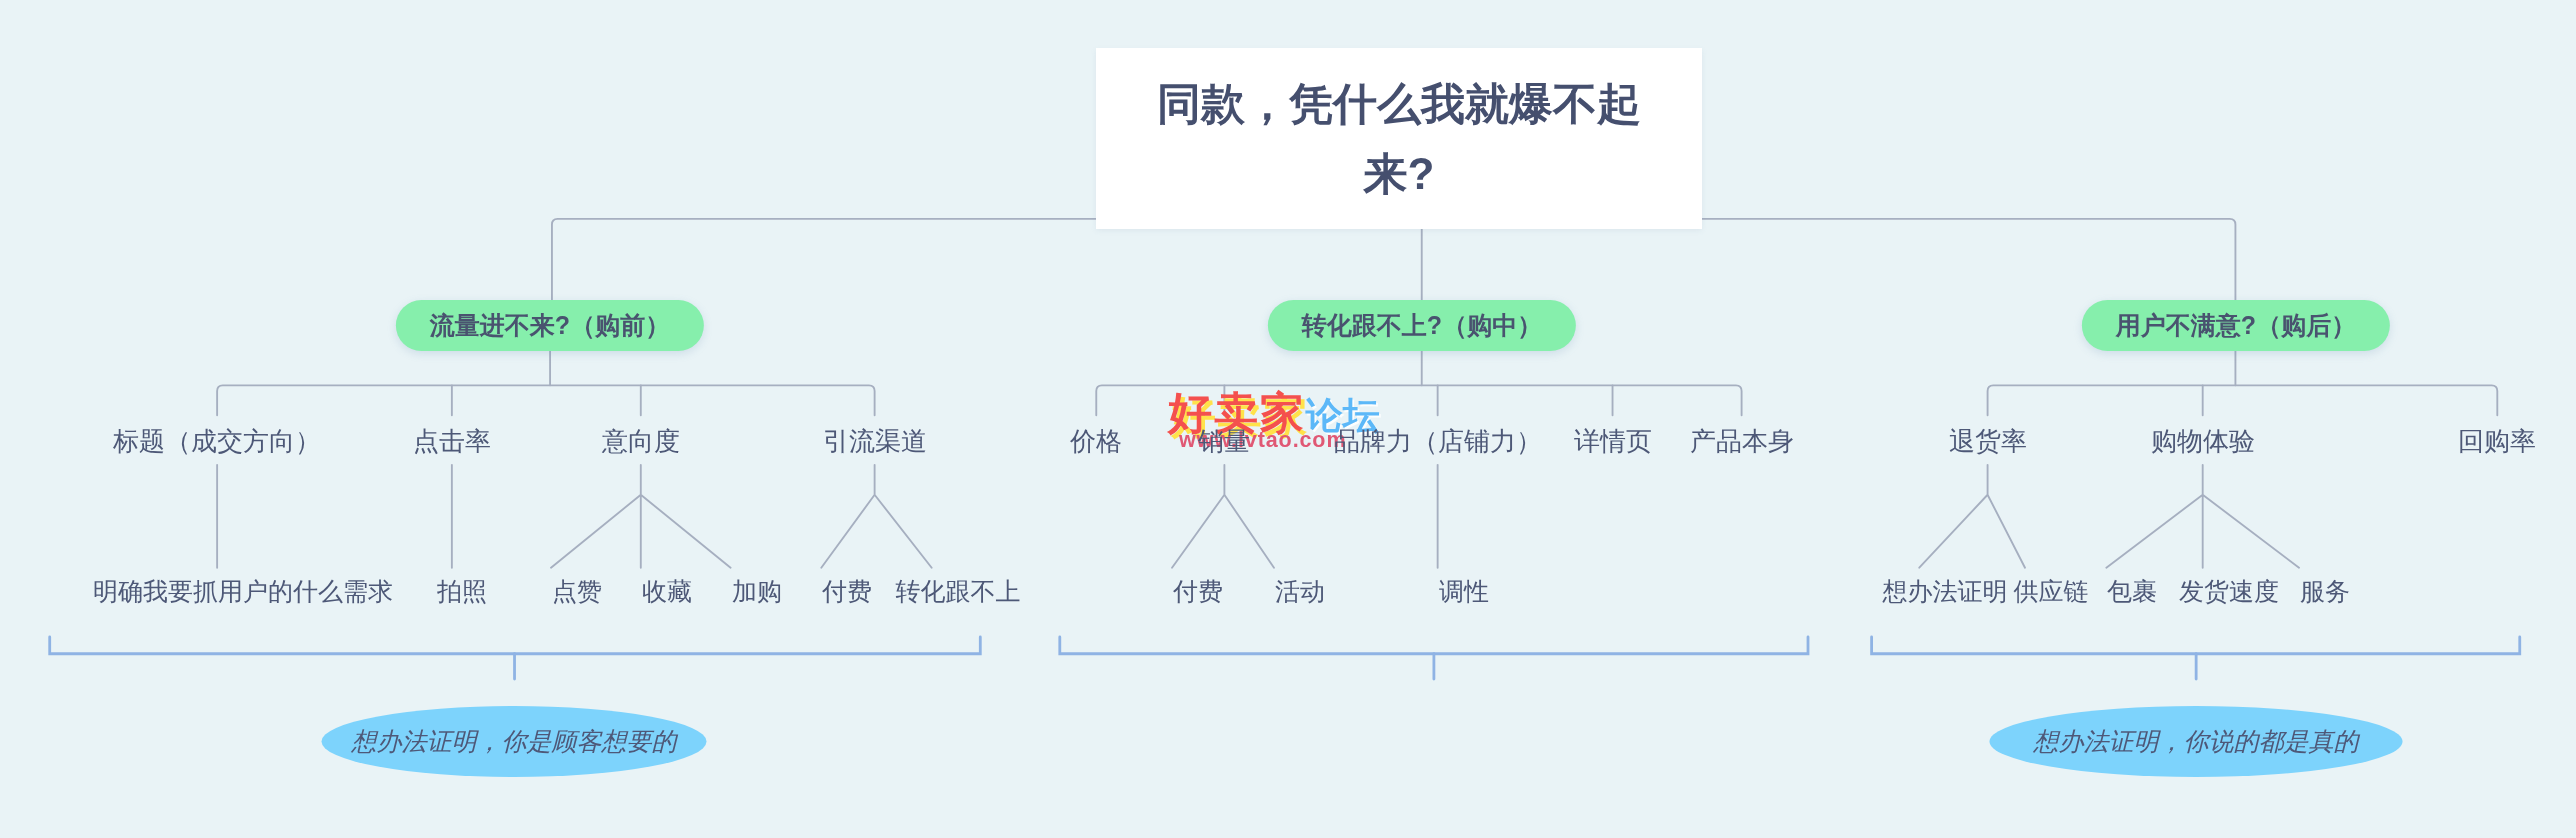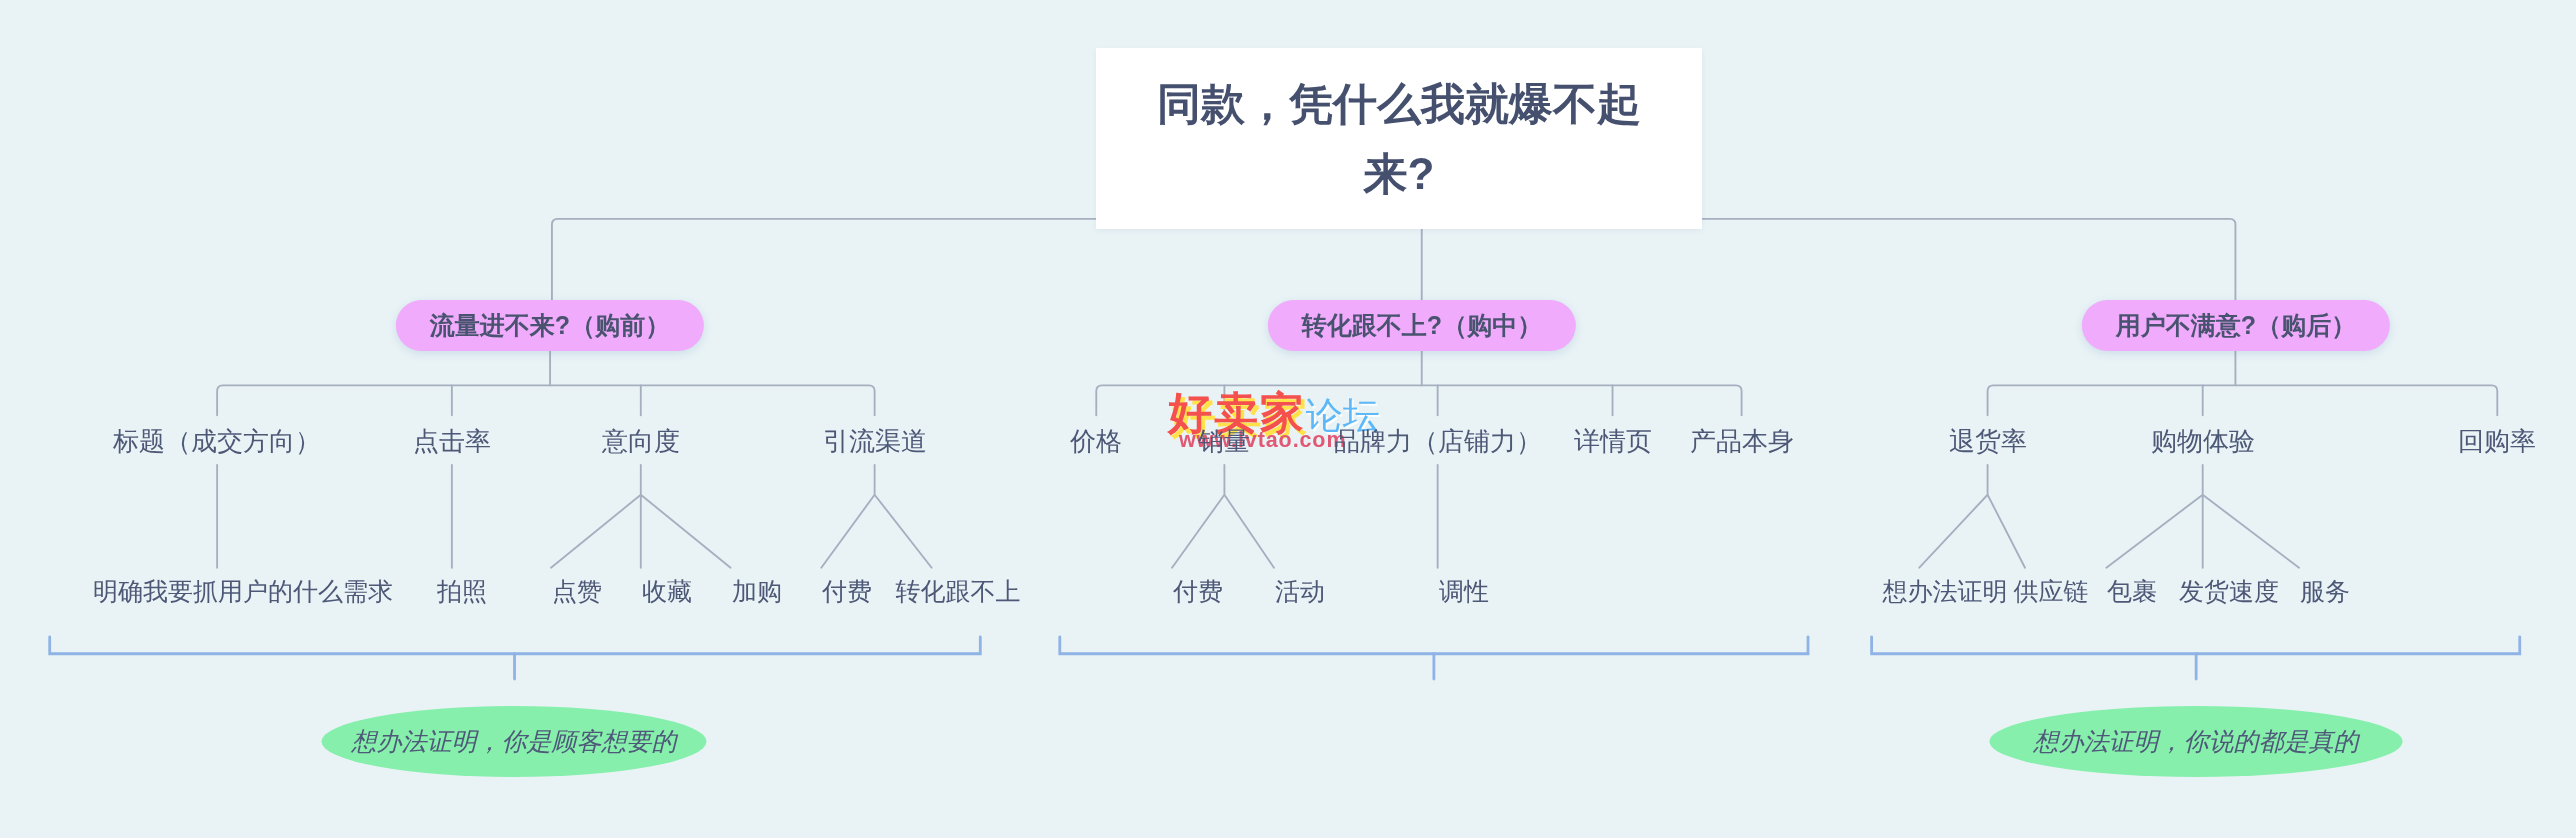--- a/index.html
+++ b/index.html
@@ -6,35 +6,35 @@
   body{font-family:"Liberation Sans","DejaVu Sans",sans-serif;}
   #canvas{position:relative;width:2576px;height:838px;background:#e9f3f6;overflow:hidden;}
   #connector-svg{position:absolute;left:0;top:0;z-index:0;}
   .wm{position:absolute;z-index:1;white-space:nowrap;}
 
   #title-box{position:absolute;left:1096px;top:17px;width:606px;height:181px;background:#ffffff;
     display:flex;align-items:center;justify-content:center;z-index:2;box-shadow:0 1.9px 5.6px rgba(120,150,180,.12);margin-top:31px;}
   #title-box .t{width:510px;text-align:center;font-weight:bold;font-size:44px;line-height:1.58;color:#454f6e;}
 
   .pill{position:absolute;transform:translateX(-50%);top:300px;height:51px;line-height:51px;
-    background:#f0abfc;border-radius:26px;padding:0 34px;font-weight:bold;font-size:25px;color:#49536f;
+    background:#86efac;border-radius:26px;padding:0 34px;font-weight:bold;font-size:25px;color:#49536f;
     white-space:nowrap;z-index:2;box-shadow:0 2.8px 8.4px rgba(110,145,180,.22);}
 
   .node{position:absolute;transform:translateX(-50%);top:426px;font-size:26px;line-height:30px;
     color:#4d5877;white-space:nowrap;z-index:2;}
   .leaf{position:absolute;transform:translateX(-50%);top:577px;font-size:25px;line-height:29px;
     color:#4d5877;white-space:nowrap;z-index:2;margin-left:26px;}
 
-  .summary{position:absolute;transform:translateX(-50%);top:706px;height:71px;background:#86efac;
+  .summary{position:absolute;transform:translateX(-50%);top:706px;height:71px;background:#7dd3fc;
     border-radius:50%;display:flex;align-items:center;justify-content:center;
     font-style:italic;font-size:25px;color:#4e5878;white-space:nowrap;z-index:2;}
 
   #wm-brand{left:1168px;top:384px;}
   #wm-brand .r{font-size:44px;font-weight:bold;color:#f4504e;text-shadow:3.7px 3.7px 0 #ffe24a;letter-spacing:1.9px;}
-  #wm-brand .b{font-size:37px;font-weight:normal;color:#5cb8f8;text-shadow:1.9px 1.9px 0 rgba(255,255,255,.85);}
+  #wm-brand .b{font-size:37px;font-weight:bold;color:#5cb8f8;text-shadow:1.9px 1.9px 0 rgba(255,255,255,.85);}
   #wm-url{left:1179px;top:428px;font-size:21.5px;font-weight:bold;color:#e0506e;letter-spacing:0.9px;opacity:.95;}
 </style>
 </head>
 <body>
 
 <div id="canvas">
 
   <svg id="connector-svg" width="2576" height="838" viewBox="0 0 2754 896">
     <g fill="none" stroke="#a6afc0" stroke-width="2" stroke-linecap="round">
 

